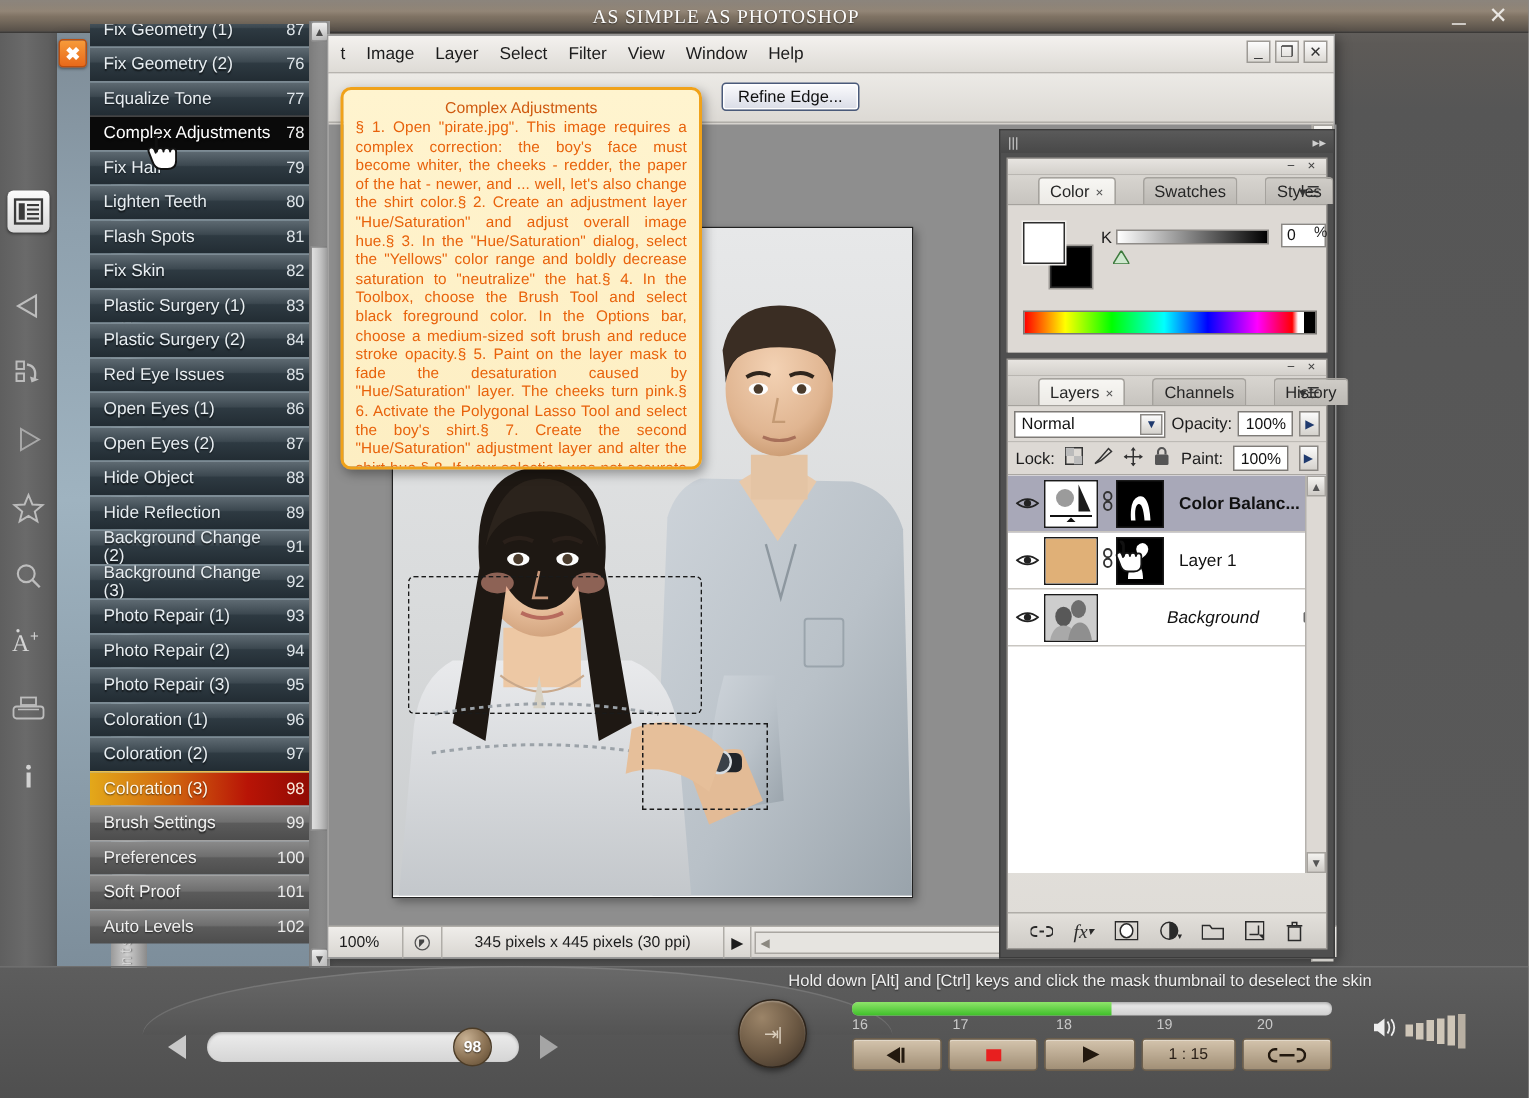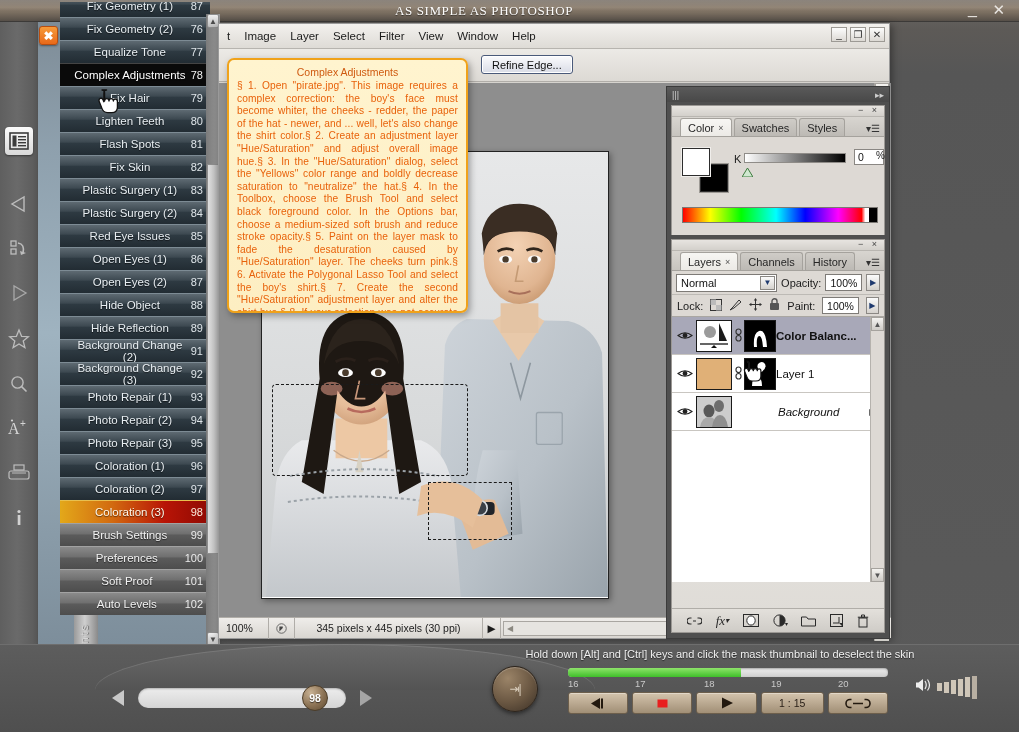--- a/index.html
+++ b/index.html
@@ -74,23 +74,22 @@
   #close-btn {
     position:absolute; left:39px; top:26px; width:19px; height:19px;
     background:linear-gradient(180deg,#f79b3a,#e8691a);
     border:1px solid #b84e10; border-radius:3px;
     display:flex; align-items:center; justify-content:center;
     color:#fff; font-size:12px; font-weight:bold; line-height:1;
     box-shadow:0 1px 2px rgba(0,0,0,.4);
   }
 
   #list-clip {
-    position:absolute; left:60px; top:2px; width:150px; height:630px;
+    position:absolute; left:60px; top:16px; width:150px; height:630px;
     overflow:hidden;
-    text-align:center;
   }
   #list-inner { position:absolute; left:0; top:-8px; width:150px; }
   .rec-item {
     position:relative; height:23px; margin-bottom:0px;
     display:flex; align-items:center;
     background:linear-gradient(180deg,#5e6a72 0%,#3c4850 42%,#2e3a42 46%,#222c33 100%);
     border-top:1px solid #7d8b94;
     color:#e8eef2; font-size:11.5px; padding:0 7px 0 9px;
   }
   .rec-item .lbl { flex:1; text-shadow:0 1px 1px rgba(0,0,0,.6); }
@@ -229,21 +228,21 @@
   }
   #color-panel { top:18px; height:130px; }
   #layers-panel { top:152px; height:394px; }
   .panel-head {
     position:relative; height:11px; background:linear-gradient(180deg,#e7e4e0,#d3d0cb);
     border-bottom:1px solid #b9b6b1;
   }
   .panel-head .hbtns { position:absolute; right:4px; top:-1px; font-size:9px; color:#444; letter-spacing:3px;}
   .tabrow {
     position:relative; height:20px; background:linear-gradient(180deg,#d8d5d0,#c7c4bf);
-    border-bottom:1px solid #a5a29d; display:flex; align-items:flex-end; padding-left:8px;
+    border-bottom:1px solid #a5a29d; display:flex; align-items:flex-end; padding-left:20px;gap:16px;
   }
   .ptab {
     height:18px; padding:0 7px; margin-right:2px; font-size:11px; color:#262626;
     background:linear-gradient(180deg,#cfccc7,#bcb9b4);
     border:1px solid #a5a29d; border-bottom:none;
     border-radius:3px 3px 0 0; display:flex; align-items:center; gap:4px;
   }
   .ptab.active {
     background:linear-gradient(180deg,#f7f6f3,#eceae6); font-weight:normal;
   }
@@ -314,21 +313,21 @@
   #layers-list { position:relative; background:#fff; height:265px; overflow:hidden;}
   .layer-row {
     position:relative; height:38px; display:flex; align-items:center;
     border-bottom:1px solid #c9c6c1; padding-left:2px;
   }
   .layer-row.selected { background:#a8a8b8; }
   .eye { width:22px; display:flex; align-items:center; justify-content:center; }
   .lthumb { width:36px; height:32px; border:1px solid #1a1a1a; background:#fff; position:relative; overflow:hidden;}
   .link-ic { width:12px; text-align:center; font-size:10px; color:#333; }
   .lmask { width:32px; height:32px; border:1px solid #1a1a1a; background:#000; position:relative; overflow:hidden;}
-  .lname { flex:1; font-size:11.5px; color:#111; padding-left:0; }
+  .lname { flex:1; font-size:11.5px; color:#111; padding-left:10px; }
   .lname.bold { font-weight:bold; }
   .lname.italic { font-style:italic; }
   .lock-ic { width:22px; text-align:center; }
   #layers-vscroll {
     position:absolute; right:0; top:0; width:14px; height:265px;
     background:#ddd9d4; border-left:1px solid #b5b2ad;
   }
   #layers-vscroll .svb {
     position:absolute; left:0; width:13px; height:14px;
     background:linear-gradient(180deg,#f4f3f0,#cecbc6); border:1px solid #a6a39e;

